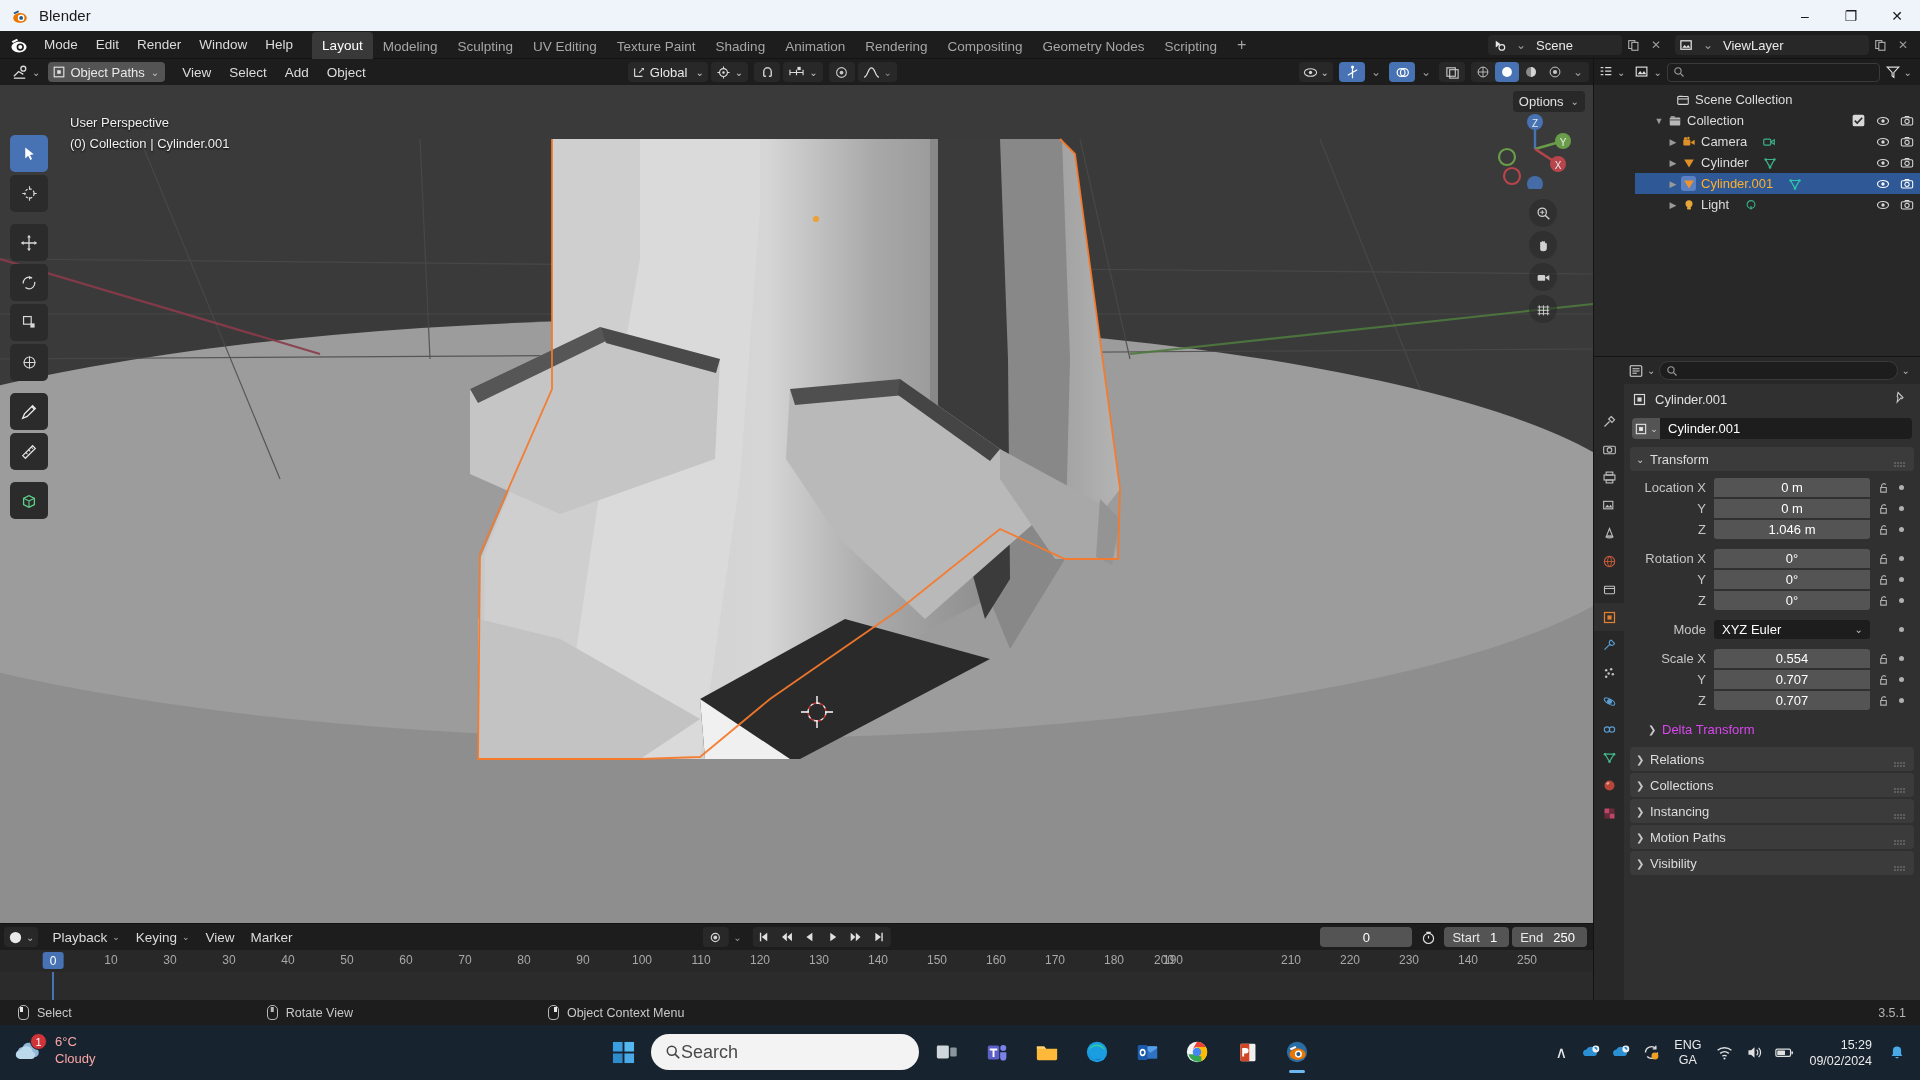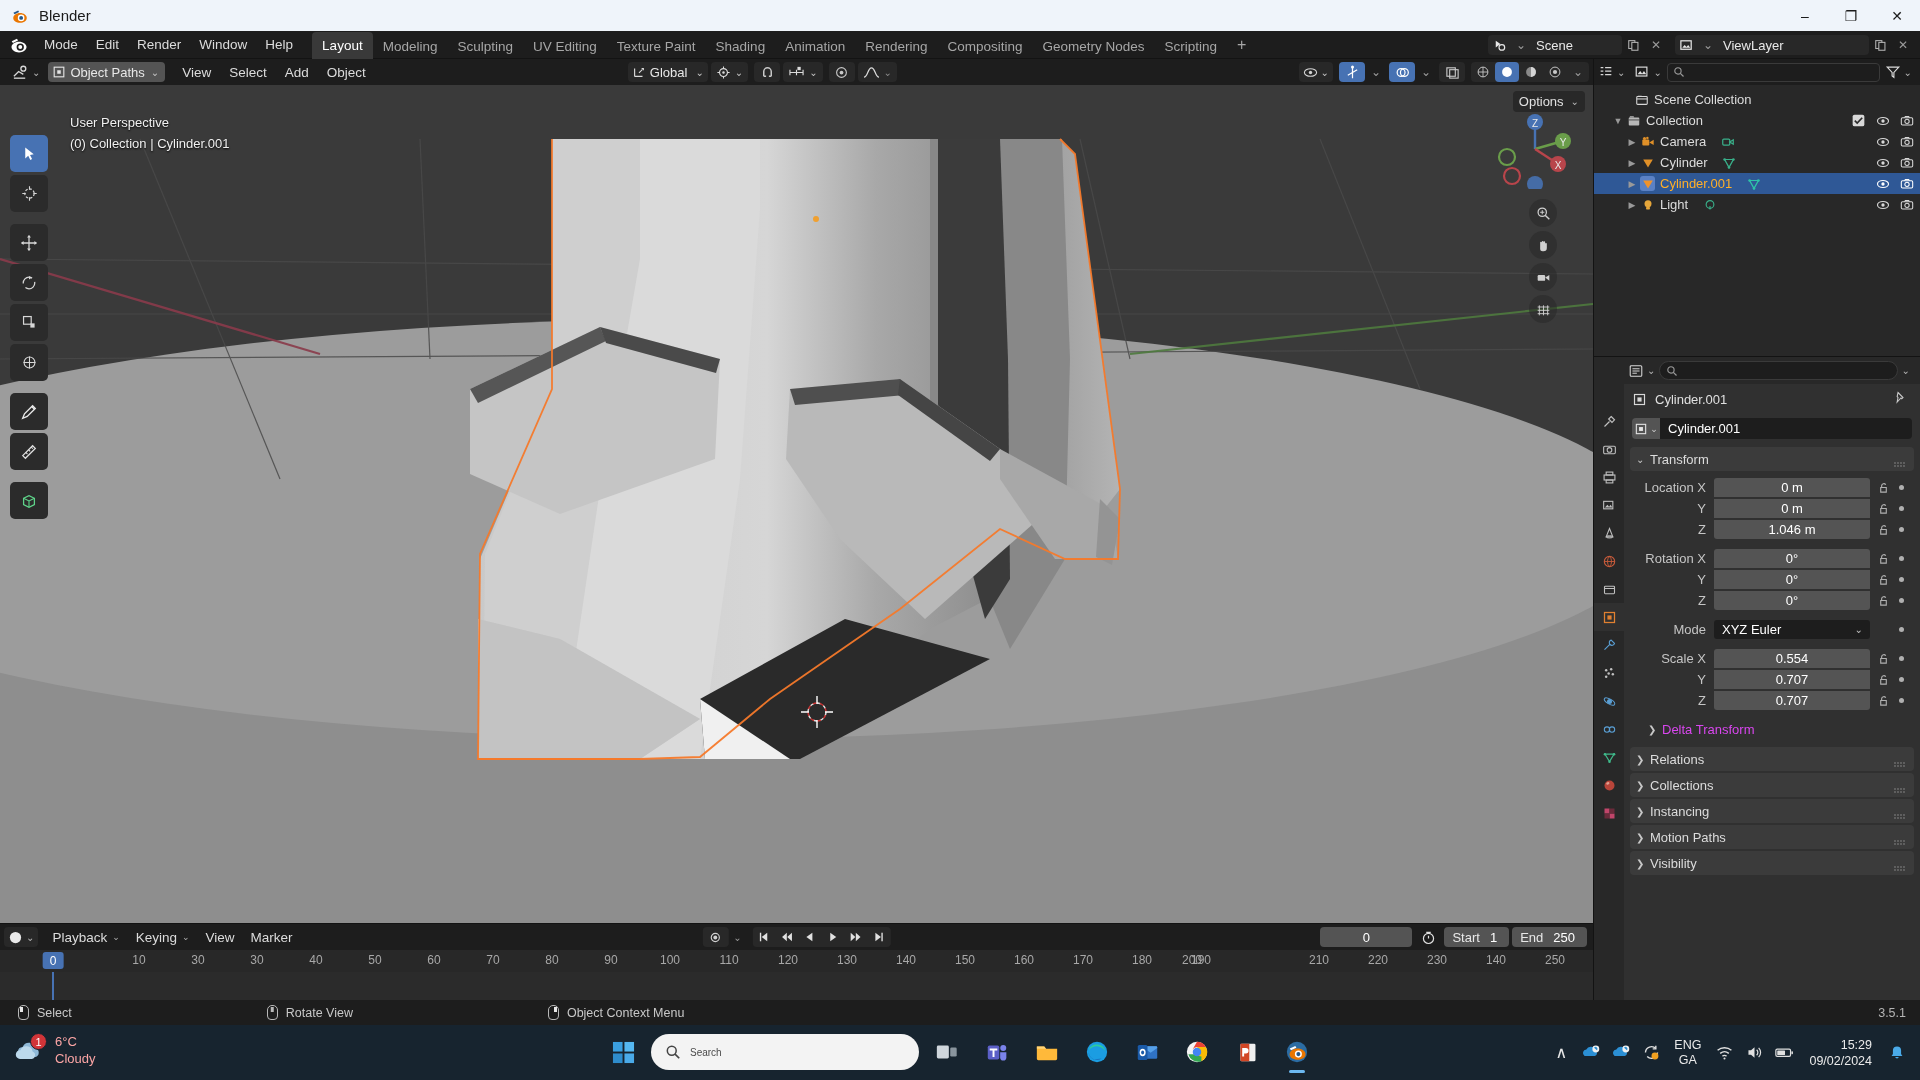--- a/index.html
+++ b/index.html
@@ -107,21 +107,21 @@
     background: #282828; border-left: 1px solid #131313;
   }
   .ol-header {
     height: 26px; background: #1d1d1d; display: flex; align-items: center; padding: 0 4px;
   }
   .ol-search {
     flex: 1; height: 19px; background: #1d1d1d; border: 1px solid #3a3a3a; border-radius: 4px;
     margin: 0 5px; display: flex; align-items: center; padding: 0 5px;
   }
   .ol-search .ph { font-size: 12px; color: #666; margin-left: 5px; }
-  .ol-rows { padding-top: 4px; }
+  .ol-rows { padding-top: 4px; padding-left: 41px; }
   .ol-row { height: 21px; display: flex; align-items: center; font-size: 13px; color: #dcdcdc; position: relative; }
   .ol-row.sel { background: #2f5896; }
   .ol-row .disc { width: 16px; display: flex; align-items: center; justify-content: center; color: #999; font-size: 9px; }
   .ol-row .nm { margin-left: 5px; }
   .ol-row.sel .nm { color: #ffaf29; }
   .ol-right { position: absolute; right: 6px; top: 0; height: 21px; display: flex; align-items: center; gap: 9px; }
   .ol-icn { width: 15px; height: 15px; display: flex; align-items: center; justify-content: center; }
 
   
   .props {
@@ -188,21 +188,21 @@
   .rec-btn { width: 26px; height: 20px; background: #282828; border-radius: 4px; display: flex; align-items: center; justify-content: center; }
   .play-group { display: flex; align-items: center; background: #282828; border-radius: 4px; height: 20px; margin-left: 6px; }
   .pbtn { width: 23px; height: 20px; display: flex; align-items: center; justify-content: center; color: #e0e0e0; font-size: 10px; }
   .tl-right { position: absolute; right: 6px; top: 3px; display: flex; align-items: center; gap: 3px; }
   .frame-field { width: 92px; height: 20px; background: #545454; border-radius: 4px;
                  display: flex; align-items: center; justify-content: center; font-size: 13px; color: #fff; }
   .se-group { display: flex; align-items: center; background: #545454; border-radius: 4px; height: 20px; }
   .se-group .lb { font-size: 13px; color: #e8e8e8; padding: 0 10px 0 8px; }
   .se-group .vv { font-size: 13px; color: #fff; padding-right: 12px; }
   .tl-ruler { height: 22px; position: relative; background: #282828; }
-  .tl-tick { position: absolute; top: 3px; font-size: 12px; color: #a8a8a8; transform: translateX(-50%); margin-left: 28px; }
+  .tl-tick { position: absolute; top: 3px; font-size: 12px; color: #a8a8a8; transform: translateX(-50%); }
   .tl-playhead {
     position: absolute; top: 2px; height: 17px; background: #4772b3; border-radius: 3px;
     display: flex; align-items: center; justify-content: center; font-size: 12px; color: #fff;
     padding: 0 7px; transform: translateX(-50%);
   }
   .tl-body { height: 29px; background: #2b2b2b; position: relative; }
   .tl-ph-line { position: absolute; top: 0; bottom: 0; width: 2px; background: #4772b3; }
 
   
   .statusbar {
@@ -230,21 +230,21 @@
     position: absolute; left: 16px; top: -2px; width: 17px; height: 17px; border-radius: 50%;
     background: #d13438; color: #fff; font-size: 11px; display: flex; align-items: center; justify-content: center;
     border: 1.5px solid #17242f;
   }
   .tb-center { position: absolute; left: 50%; transform: translateX(-50%); top: 5px; display: flex; align-items: center; gap: 6px; }
   .tb-win { width: 44px; height: 44px; display: flex; align-items: center; justify-content: center; }
   .tb-search {
     width: 268px; height: 36px; background: #f3f3f3; border-radius: 18px; display: flex;
     align-items: center; padding: 0 14px;
   }
-  .tb-search .ph { font-size: 10px; color: #4a4a4a; margin-left: 9px; }
+  .tb-search .ph { font-size: 18px; color: #4a4a4a; }
   .tb-app { width: 44px; height: 44px; display: flex; align-items: center; justify-content: center; position: relative; }
   .tb-app.active::after {
     content: ''; position: absolute; bottom: 1px; left: 50%; transform: translateX(-50%);
     width: 16px; height: 3px; border-radius: 2px; background: #6cb8f0;
   }
   .tray { position: absolute; right: 10px; top: 0; height: 55px; display: flex; align-items: center; gap: 4px; }
   .tray-ic { width: 26px; height: 30px; display: flex; align-items: center; justify-content: center; color: #e6e6e6; }
   .lang { text-align: center; color: #eaeaea; font-size: 12.5px; line-height: 15px; padding: 0 6px; }
   .clock { text-align: right; color: #eaeaea; font-size: 12.5px; line-height: 16px; padding: 0 8px; }
 </style>

